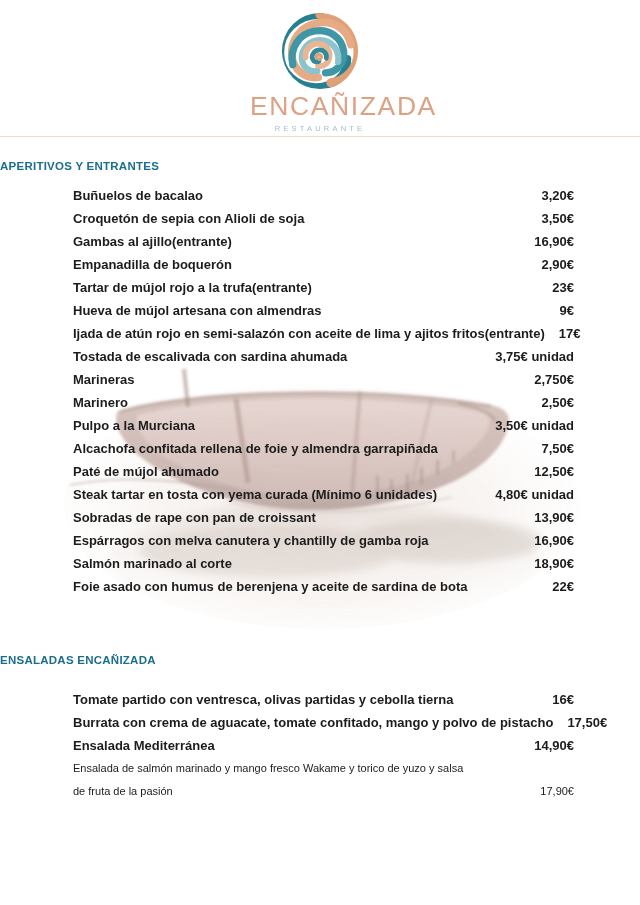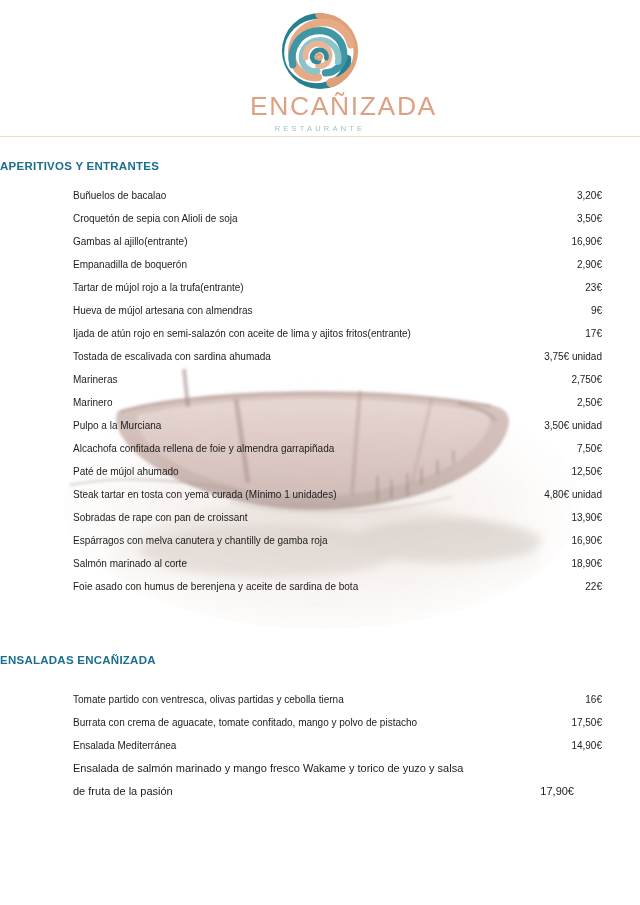--- a/index.html
+++ b/index.html
@@ -112,24 +112,25 @@
     margin: 0;
     padding: 0;
     list-style: none;
   }
 
   .item {
     display: flex;
     align-items: baseline;
     justify-content: space-between;
     padding-left: 73px;
-    padding-right: 38px;
+    padding-right: 66px;
     line-height: 23px;
-    font-size: 10px;
+    font-size: 13px;
     color: #1c1c1c;
+    font-weight: bold;
   }
   .item-name {
     flex: 1 1 auto;
     white-space: nowrap;
     overflow: visible;
   }
   .item-price {
     flex: 0 0 auto;
     text-align: right;
     white-space: nowrap;
@@ -323,21 +324,21 @@
         </li>
         <li class="item">
           <span class="item-name">Alcachofa confitada rellena de foie y almendra garrapiñada</span>
           <span class="item-price">7,50€</span>
         </li>
         <li class="item">
           <span class="item-name">Paté de mújol ahumado</span>
           <span class="item-price">12,50€</span>
         </li>
         <li class="item">
-          <span class="item-name">Steak tartar en tosta con yema curada (Mínimo 1 unidades)</span>
+          <span class="item-name">Steak tartar en tosta con yema curada (Mínimo 6 unidades)</span>
           <span class="item-price">4,80€ unidad</span>
         </li>
         <li class="item">
           <span class="item-name">Sobradas de rape con pan de croissant</span>
           <span class="item-price">13,90€</span>
         </li>
         <li class="item">
           <span class="item-name">Espárragos con melva canutera y chantilly de gamba roja</span>
           <span class="item-price">16,90€</span>
         </li>

